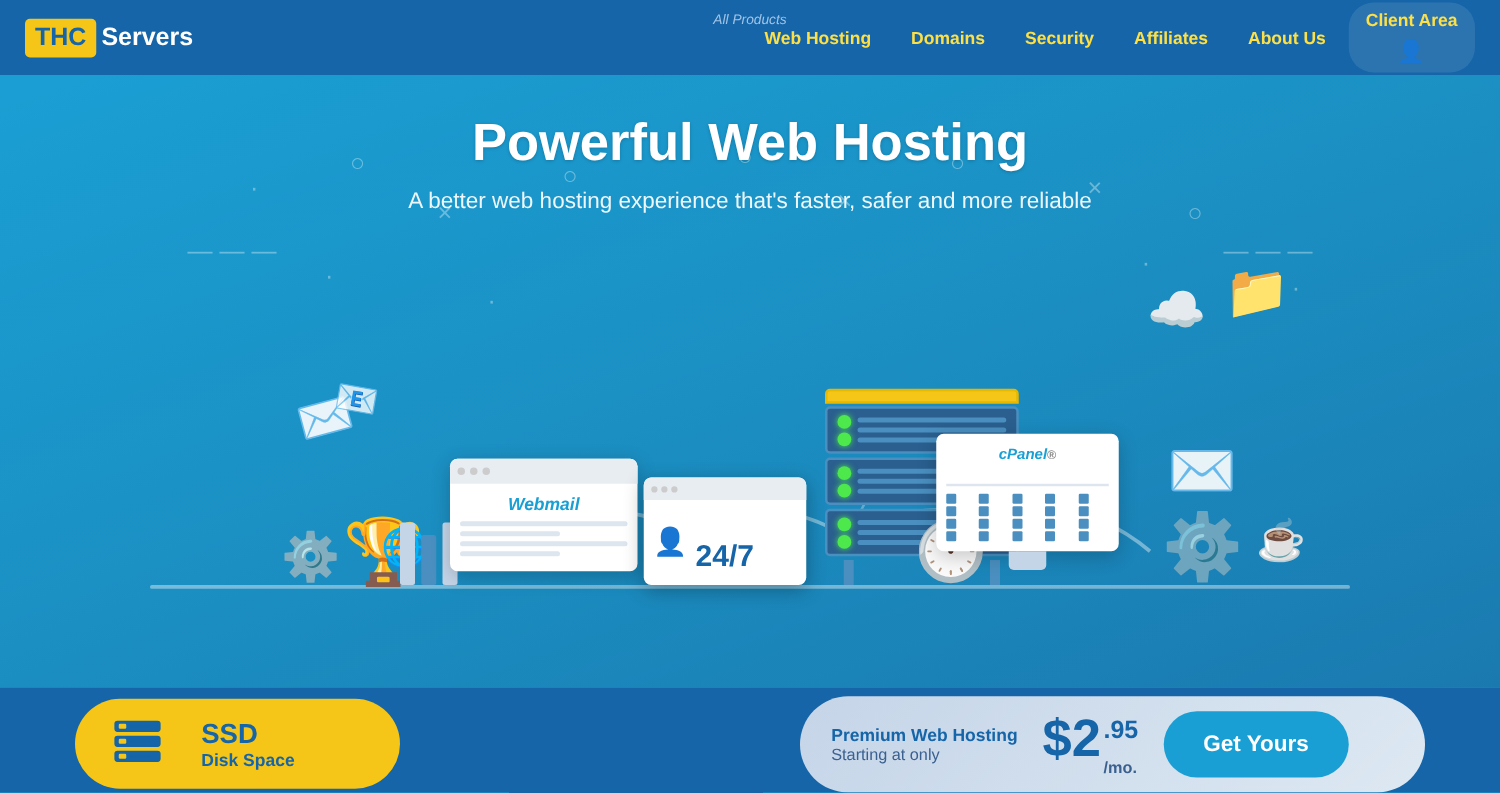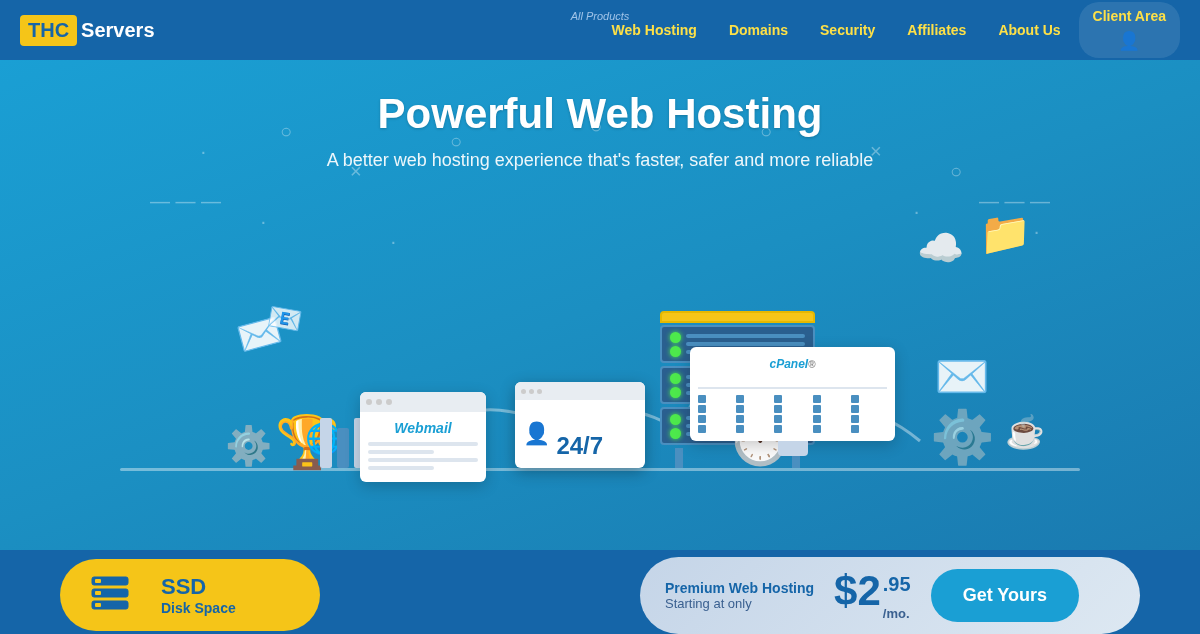--- a/index.html
+++ b/index.html
@@ -409,21 +409,21 @@
 
     <div style="position:absolute;bottom:43px;left:200px;display:flex;gap:5px;">
       <div style="width:12px;height:50px;background:#c5d5e8;border-radius:2px;"></div>
       <div style="width:12px;height:40px;background:#4a8fc0;border-radius:2px;margin-top:10px;"></div>
       <div style="width:12px;height:50px;background:#c5d5e8;border-radius:2px;"></div>
     </div>
 
     <div style="position:absolute;bottom:155px;left:118px;font-size:36px;transform:rotate(-15deg);color:white;opacity:0.9;">✉️</div>
     <div style="position:absolute;bottom:175px;left:148px;font-size:28px;transform:rotate(10deg);color:#f5c518;opacity:0.8;">📧</div>
 
-    <div class="webmail-browser" style="position:absolute;bottom:29px;left:240px;width:126px;">
+    <div class="webmail-browser" style="position:absolute;bottom:54px;left:240px;width:150px;">
       <div class="browser-bar">
         <div class="browser-dot"></div>
         <div class="browser-dot"></div>
         <div class="browser-dot"></div>
       </div>
       <div class="browser-body">
         <div class="webmail-title">Webmail</div>
         <div class="webmail-line"></div>
         <div class="webmail-line short"></div>
         <div class="webmail-line"></div>
@@ -482,21 +482,21 @@
       </div>
 
       <div style="display:flex;justify-content:space-between;padding:0 15px;">
         <div style="width:8px;height:20px;background:#4a8fc0;"></div>
         <div style="width:8px;height:20px;background:#4a8fc0;"></div>
       </div>
     </div>
 
     <div style="position:absolute;bottom:43px;right:285px;font-size:55px;color:#c5d5e8;">⏱️</div>
 
-    <div style="position:absolute;bottom:55px;right:185px;width:205px;">
+    <div style="position:absolute;bottom:55px;right:185px;width:146px;">
       <div class="monitor-screen">
         <div class="cpanel-logo">
           <span style="font-style:italic;font-weight:900;color:#1a9fd4;">cPanel</span><span style="color:#888;font-size:10px;vertical-align:super;">®</span>
         </div>
         <div class="calendar-grid">
           <div class="cal-dot"></div>
             <div class="cal-dot"></div>
             <div class="cal-dot"></div>
             <div class="cal-dot"></div>
             <div class="cal-dot"></div>

